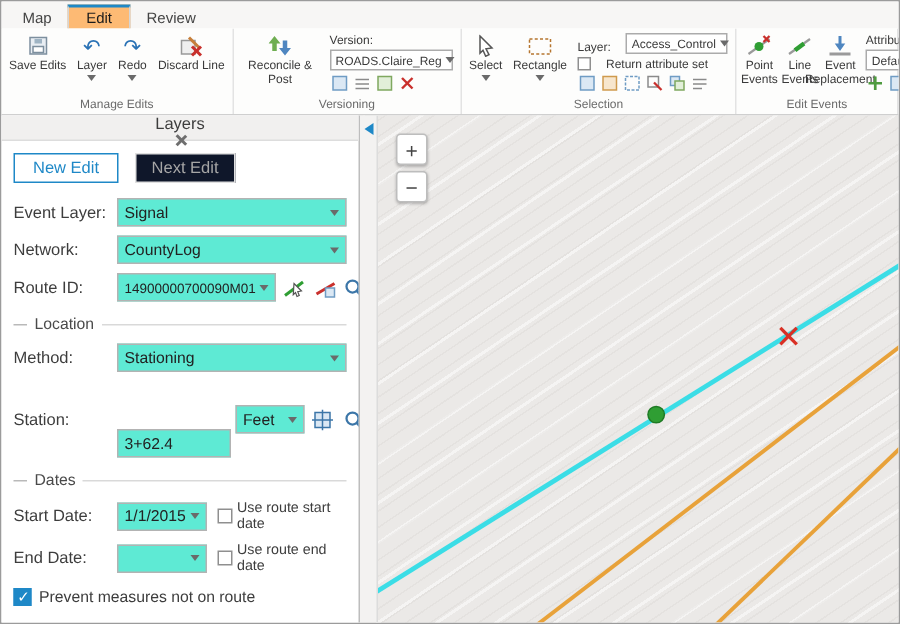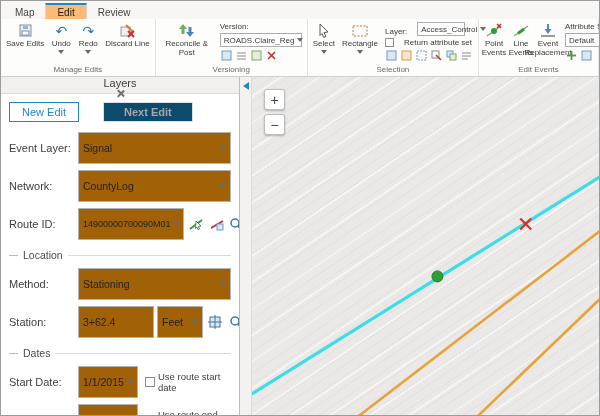--- a/index.html
+++ b/index.html
@@ -34,33 +34,33 @@
 
   
   .left { width:239px; flex:0 0 239px; display:flex; flex-direction:column; border-right:1px solid #bdbdbd; background:#fff; }
   .pane-hdr { height:17px; background:#f1f0ef; border-bottom:1px solid #ddd; display:flex; align-items:center; justify-content:space-between; padding:0 6px; font-size:11px; color:#3d3d3d;flex-direction:column; }
   .pane-hdr.sub { background:#f7f6f5; }
   .xicon { width:9px; height:9px; position:relative; cursor:default; }
   .xicon::before, .xicon::after { content:""; position:absolute; left:4px; top:0; width:1.5px; height:9px; background:#6e6e6e; }
   .xicon::before { transform:rotate(45deg); } .xicon::after { transform:rotate(-45deg); }
   .pane-body { flex:1; padding:6px 8px 0; overflow:hidden; }
 
-  .btnrow { display:flex; gap:24px; margin:2px 0 10px; }
+  .btnrow { display:flex; gap:11px; margin:2px 0 10px; }
   .btn-new { border:1px solid #1e88c7; color:#1e88c7; background:#fff; font-size:11px; padding:3px 12px; }
-  .btn-nextedit { border:1px solid #e0e0e0; color:#a6a6a6; background:#0c4a6e; font-size:11px; padding:3px 20px;font-weight:bold; }
+  .btn-nextedit { border:1px solid #e0e0e0; color:#a6a6a6; background:#0f172a; font-size:11px; padding:3px 10px; }
 
   .frow { display:flex; align-items:center; margin-bottom:6px; gap:3px; }
   .flabel { flex:0 0 66px; font-size:11px; color:#3d3d3d; }
-  .combo { height:32px; border:1px solid #b3b3b3; background:#a16207; display:flex; align-items:center; justify-content:space-between; padding:0 4px; font-size:10.5px; color:#222; flex:1; min-width:0; }
+  .combo { height:19px; border:1px solid #b3b3b3; background:#5eead4; display:flex; align-items:center; justify-content:space-between; padding:0 4px; font-size:10.5px; color:#222; flex:1; min-width:0; }
   .combo .cval { overflow:hidden; white-space:nowrap; }
   .combo.w-route { flex:0 0 106px; font-size:9px; }
   .combo.w-sta { flex:0 0 76px; }
   .combo.w-feet { flex:0 0 46px; }
   .combo.w-date { flex:0 0 60px; }
-  .input { justify-content:flex-start; }
+  .input { justify-content:flex-start;margin-top:32px; }
   .tbtn { width:18px; height:18px; display:flex; align-items:center; justify-content:center; flex:0 0 auto; }
 
   .section { display:flex; align-items:center; margin:9px 0 7px; gap:5px; }
   .section .dash { width:9px; height:1px; background:#b9b9b9; }
   .section .line { flex:1; height:1px; background:#d9d9d9; }
   .seclbl { font-size:10.5px; color:#4a4a4a; }
 
   .chkrow { display:flex; align-items:center; gap:5px; margin-bottom:5px; }
   .chk { width:12px; height:12px; border:1px solid #8f8f8f; background:#fff; position:relative; flex:0 0 auto; }
   .chk.checked { background:#1e88c7; border-color:#1e88c7; }
@@ -99,21 +99,21 @@
             <svg width="15" height="15">
                 <rect x="2" y="2" width="11" height="11" fill="#e9eef3" stroke="#7d8f9e"></rect>
                 <rect x="4" y="8" width="7" height="4" fill="#fff" stroke="#7d8f9e"></rect>
                 <rect x="5" y="3" width="5" height="3" fill="#9fb4c4"></rect>
               </svg>
           </span>
           <span class="lbl">Save Edits</span>
         </div>
         <div class="bigbtn">
           <span class="icn glyph">↶</span>
-          <span class="lbl">Undo</span>
+          <span class="lbl">Layer</span>
           <span class="caret"></span>
         </div>
         <div class="bigbtn">
           <span class="icn glyph">↷</span>
           <span class="lbl">Redo</span>
           <span class="caret"></span>
         </div>
         <div class="bigbtn">
           <span class="icn">
             <svg width="15" height="15">
@@ -192,21 +192,21 @@
             <svg width="16" height="12">
                 <rect x="1" y="1" width="14" height="10" fill="none" stroke="#b5752f" stroke-dasharray="2,1.5"></rect>
               </svg>
           </span>
           <span class="lbl">Rectangle</span>
           <span class="caret"></span>
         </div>
         <div class="vcol">
           <div class="vrow">
             <span>Layer:</span>
-            <div class="combo-sm" style="width:48px">
+            <div class="combo-sm" style="width:68px">
               <span>Access_Control</span>
               <span class="caret"></span>
             </div>
           </div>
           <div class="vrow">
             <span class="chk-s"></span>
             <span>Return attribute set</span>
           </div>
           <div class="minirow">
             <span class="mini">
@@ -423,20 +423,21 @@
           <div class="combo w-date">
             <span class="cval"></span>
             <span class="caret"></span>
           </div>
           <span class="chk small" style="margin-left:4px"></span>
           <span class="chklbl small">Use route end date</span>
         </div>
 
         <div class="chkrow" style="margin-top:9px">
           <span class="chk checked"></span>
+          <span class="chklbl">Prevent measures not on route</span>
         </div>
 
       </div>
     </div>
 
     <div class="map">
       <svg class="map-svg" viewBox="0 0 360 339" preserveAspectRatio="none">
         <line x1="382" y1="87" x2="-14" y2="334" stroke="#3bdde6" stroke-width="3.2"></line>
         <line x1="372" y1="146" x2="106" y2="350" stroke="#e8a23a" stroke-width="2.6"></line>
         <line x1="372" y1="212" x2="226" y2="352" stroke="#e8a23a" stroke-width="2.6"></line>

